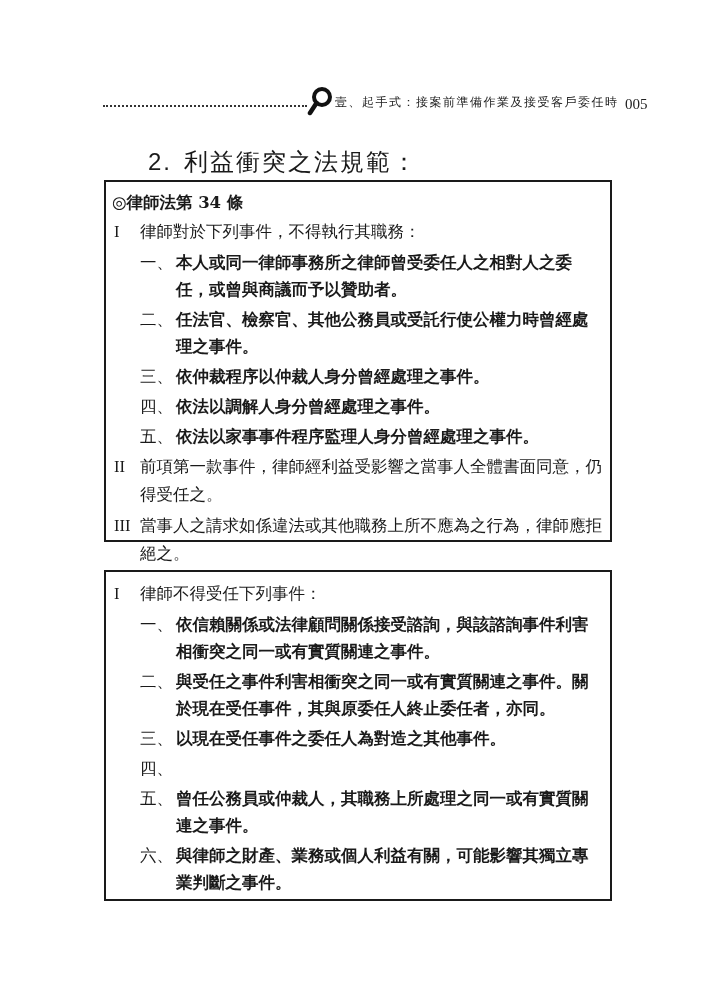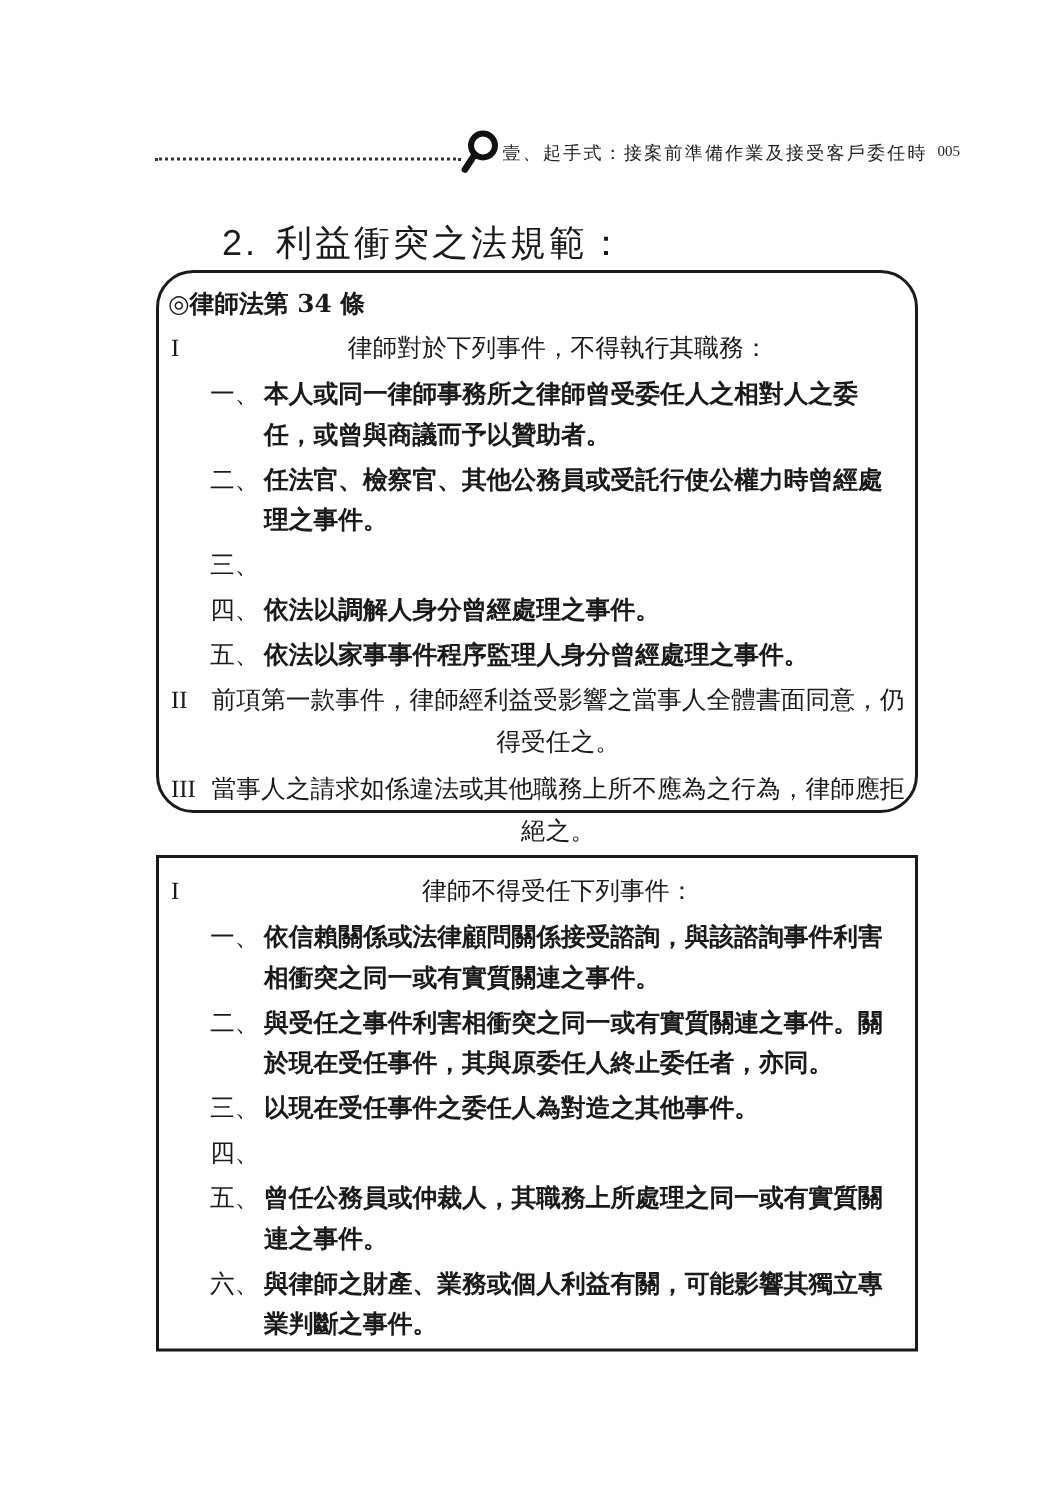--- a/index.html
+++ b/index.html
@@ -17,43 +17,43 @@
   }
   .magnifier {
     position: absolute; left: 204px; top: 2px; width: 26px; height: 30px;
   }
   .header-title {
     position: absolute; left: 232px; top: 10px;
     font-size: 12px; letter-spacing: 1.5px; color: #222; white-space: nowrap;
   }
   .page-number {
     position: absolute; left: 522px; top: 12px;
-    font-family: "Liberation Serif", serif; font-size: 10px; color: #222;
+    font-family: "Liberation Serif", serif; font-size: 15px; color: #222;
   }
   .section-heading {
     position: absolute; left: 148px; top: 146px;
     font-size: 24px; letter-spacing: 2px; white-space: nowrap;
   }
   .section-heading .num { font-family: "Liberation Sans", sans-serif; margin-right: 12px; }
   .law-box {
     position: absolute; left: 104px; width: 508px;
     border: 2px solid #1a1a1a; box-sizing: border-box;
     padding: 8px 4px 8px 4px;
   }
-  #box1 { top: 180px; height: 362px; border-radius: 25px; }
+  #box1 { top: 180px; height: 362px; }
   #box2 { top: 570px; height: 331px; }
   .box-title {
     font-weight: bold; font-size: 16.5px; height: 28px; line-height: 26px;
     padding-left: 2px; white-space: nowrap;
   }
   .para { display: flex; font-size: 16.5px; line-height: 28px; }
   .para .roman {
     width: 26px; flex: none; font-family: "Liberation Serif", serif; padding-left: 4px;
   }
-  .para .ptext { flex: 1; padding-right: 2px; text-align: center; }
+  .para .ptext { flex: 1; padding-right: 2px; }
   .item { display: flex; font-size: 16.5px; line-height: 27px; padding-left: 30px; margin-top: 3px; }
   .item .inum { width: 36px; flex: none; white-space: nowrap; }
   .item .itext { flex: 1; padding-right: 2px; font-weight: bold; }
   .spacer { height: 3px; }
 </style>
 </head>
 <body>
 
 <div class="running-header">
   <div class="dots"></div>
@@ -78,20 +78,21 @@
   <div class="item">
     <span class="inum">一、</span>
     <span class="itext">本人或同一律師事務所之律師曾受委任人之相對人之委任，或曾與商議而予以贊助者。</span>
   </div>
   <div class="item">
     <span class="inum">二、</span>
     <span class="itext">任法官、檢察官、其他公務員或受託行使公權力時曾經處理之事件。</span>
   </div>
   <div class="item">
     <span class="inum">三、</span>
+    <span class="itext">依仲裁程序以仲裁人身分曾經處理之事件。</span>
   </div>
   <div class="item">
     <span class="inum">四、</span>
     <span class="itext">依法以調解人身分曾經處理之事件。</span>
   </div>
   <div class="item">
     <span class="inum">五、</span>
     <span class="itext">依法以家事事件程序監理人身分曾經處理之事件。</span>
   </div>
   <div class="spacer"></div>

